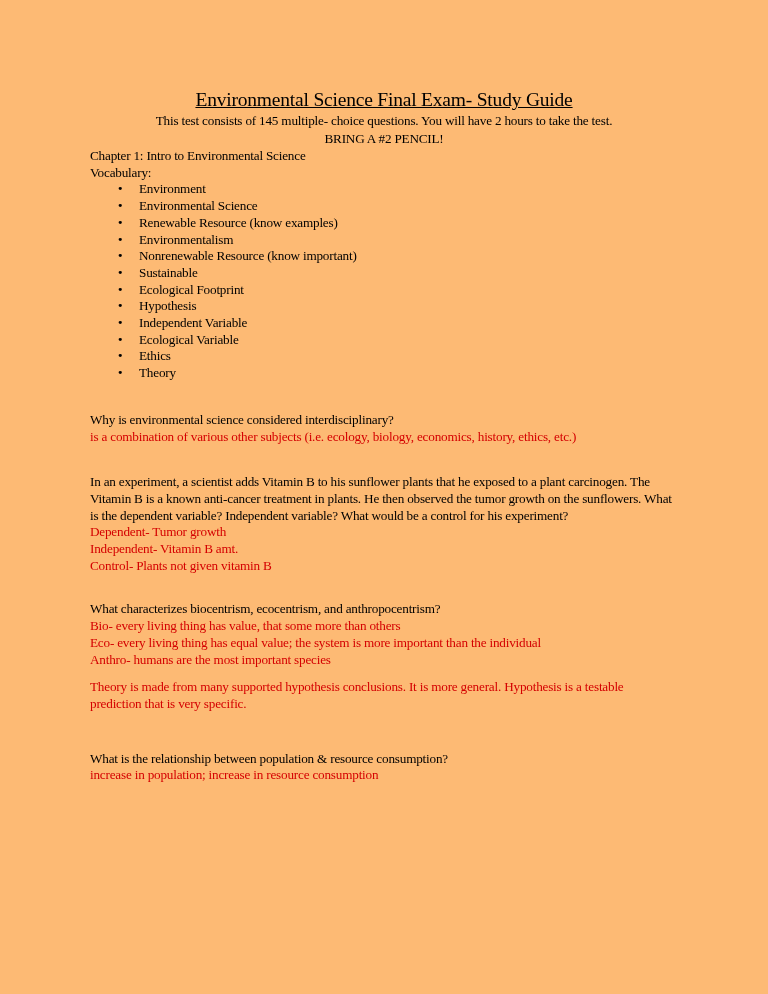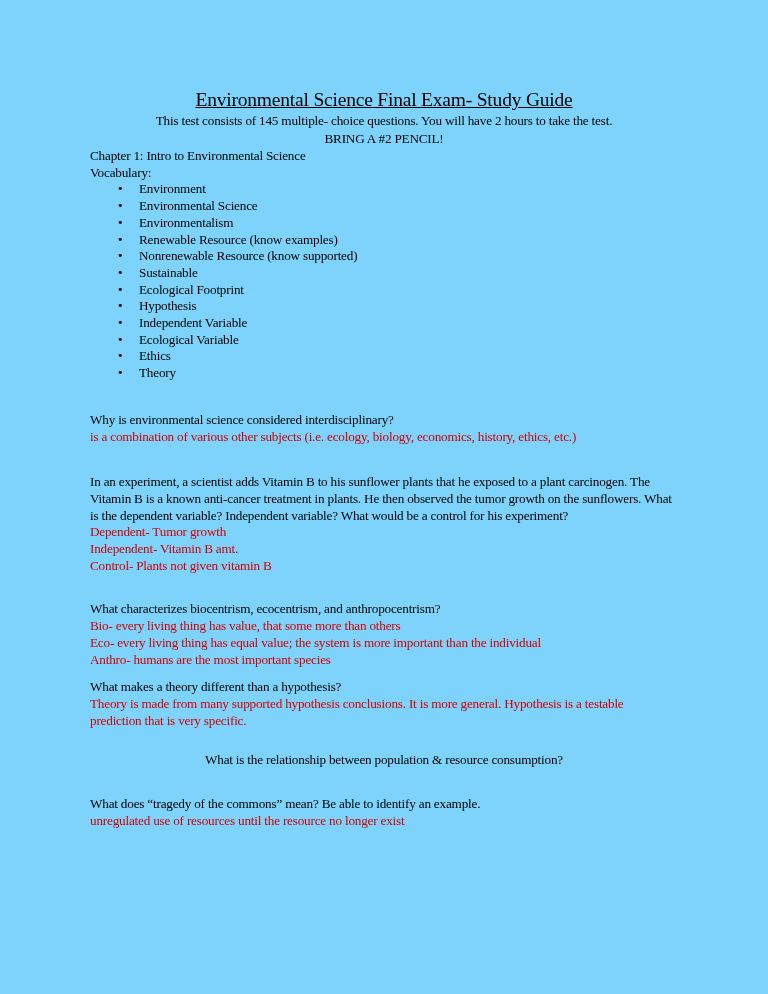--- a/index.html
+++ b/index.html
@@ -5,21 +5,21 @@
   html, body {
     margin: 0;
     padding: 0;
     background: #ffffff;
   }
   .page {
     position: relative;
     width: 768px;
     height: 994px;
     margin: 0 auto;
-    background: #7dd3fc;
+    background: #fdba74;
     box-sizing: border-box;
     padding: 88px 90px 0 90px;
     font-family: "Liberation Serif", "DejaVu Serif", serif;
     color: #000000;
     font-size: 13.2px;
     line-height: 16.7px;
     letter-spacing: -0.2px;
     overflow: hidden;
   }
   .page p { margin: 0; }
@@ -59,41 +59,41 @@
     top: 0;
     font-family: "DejaVu Sans", sans-serif;
     font-size: 11px;
   }
   .qa .q { color: #000000; }
   .qa .a { color: #d40000; }
   .qa1 { margin-top: 30px; }
   .qa2 { margin-top: 29px; }
   .qa3 { margin-top: 27px; }
   .qa4 { margin-top: 11px; }
-  .qa5 { margin-top: 23px; text-align: center; }
+  .qa5 { margin-top: 38px; }
   .qa6 { margin-top: 27px; }
 </style>
 </head>
 <body>
 
 <div class="page">
 
   <h1 class="title">Environmental Science Final Exam- Study Guide</h1>
   <p class="subtitle">This test consists of 145 multiple- choice questions. You will have 2 hours to take the test.</p>
   <p class="subtitle">BRING A #2 PENCIL!</p>
 
   <p class="chapter">Chapter 1: Intro to Environmental Science</p>
   <p class="vocab-label">Vocabulary:</p>
 
   <ul class="vocab">
     <li>Environment</li>
     <li>Environmental Science</li>
+    <li>Renewable Resource (know examples)</li>
     <li>Environmentalism</li>
-    <li>Renewable Resource (know examples)</li>
-    <li>Nonrenewable Resource (know supported)</li>
+    <li>Nonrenewable Resource (know important)</li>
     <li>Sustainable</li>
     <li>Ecological Footprint</li>
     <li>Hypothesis</li>
     <li>Independent Variable</li>
     <li>Ecological Variable</li>
     <li>Ethics</li>
     <li>Theory</li>
   </ul>
 
   <section class="qa qa1">
@@ -109,26 +109,22 @@
   </section>
 
   <section class="qa qa3">
     <p class="q">What characterizes biocentrism, ecocentrism, and anthropocentrism?</p>
     <p class="a">Bio- every living thing has value, that some more than others</p>
     <p class="a">Eco- every living thing has equal value; the system is more important than the individual</p>
     <p class="a">Anthro- humans are the most important species</p>
   </section>
 
   <section class="qa qa4">
-    <p class="q">What makes a theory different than a hypothesis?</p>
     <p class="a">Theory is made from many supported hypothesis conclusions. It is more general. Hypothesis is a testable prediction that is very specific.</p>
   </section>
 
   <section class="qa qa5">
     <p class="q">What is the relationship between population &amp; resource consumption?</p>
+    <p class="a">increase in population; increase in resource consumption</p>
   </section>
 
-  <section class="qa qa6">
-    <p class="q">What does “tragedy of the commons” mean? Be able to identify an example.</p>
-    <p class="a">unregulated use of resources until the resource no longer exist</p>
-  </section>
 
 </div>
 
 </body></html>

